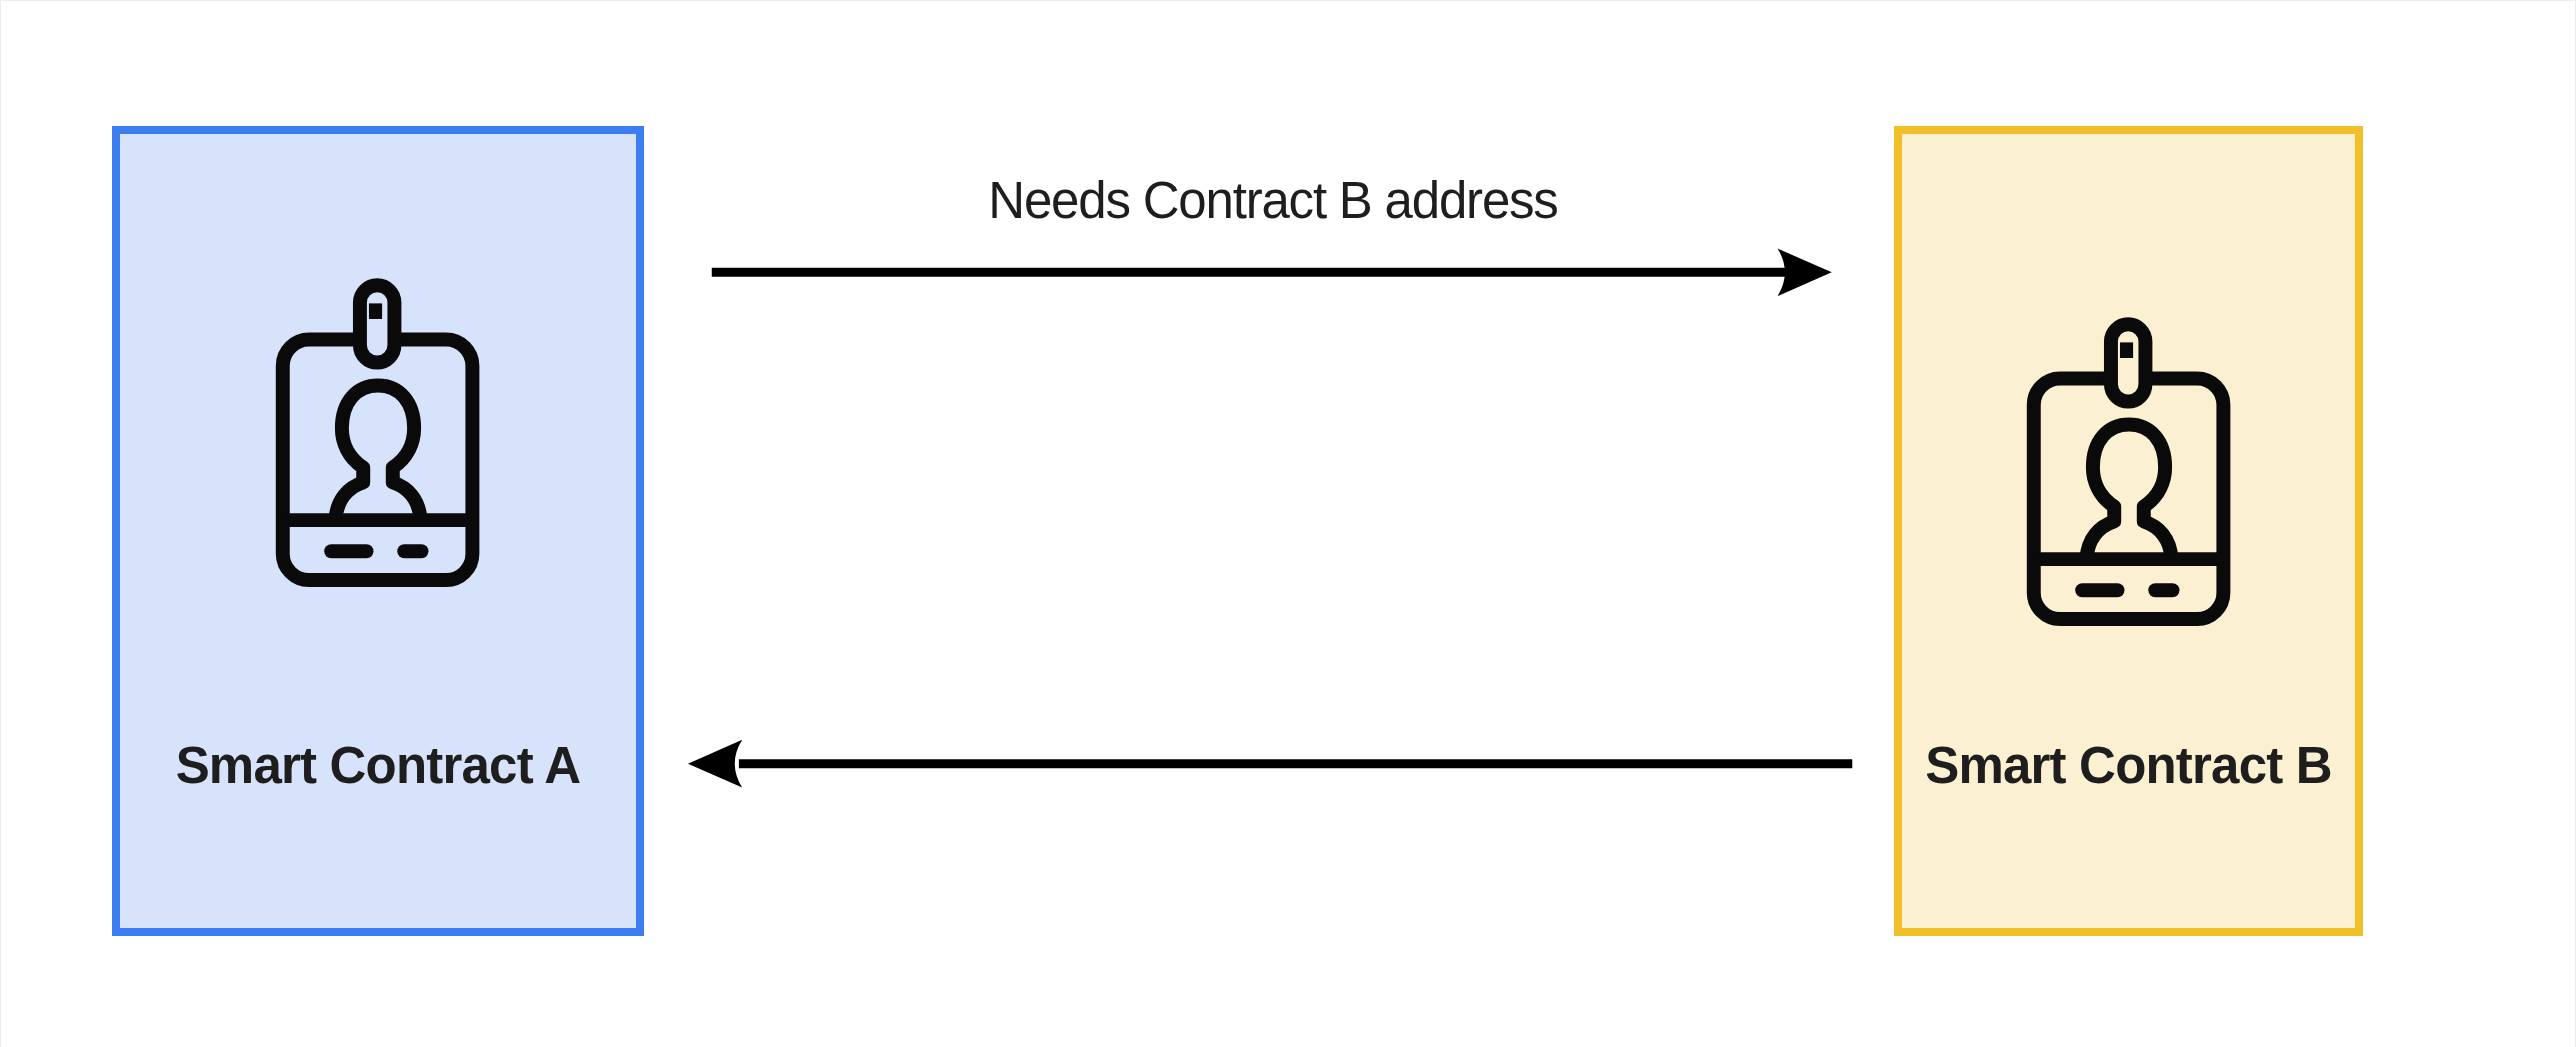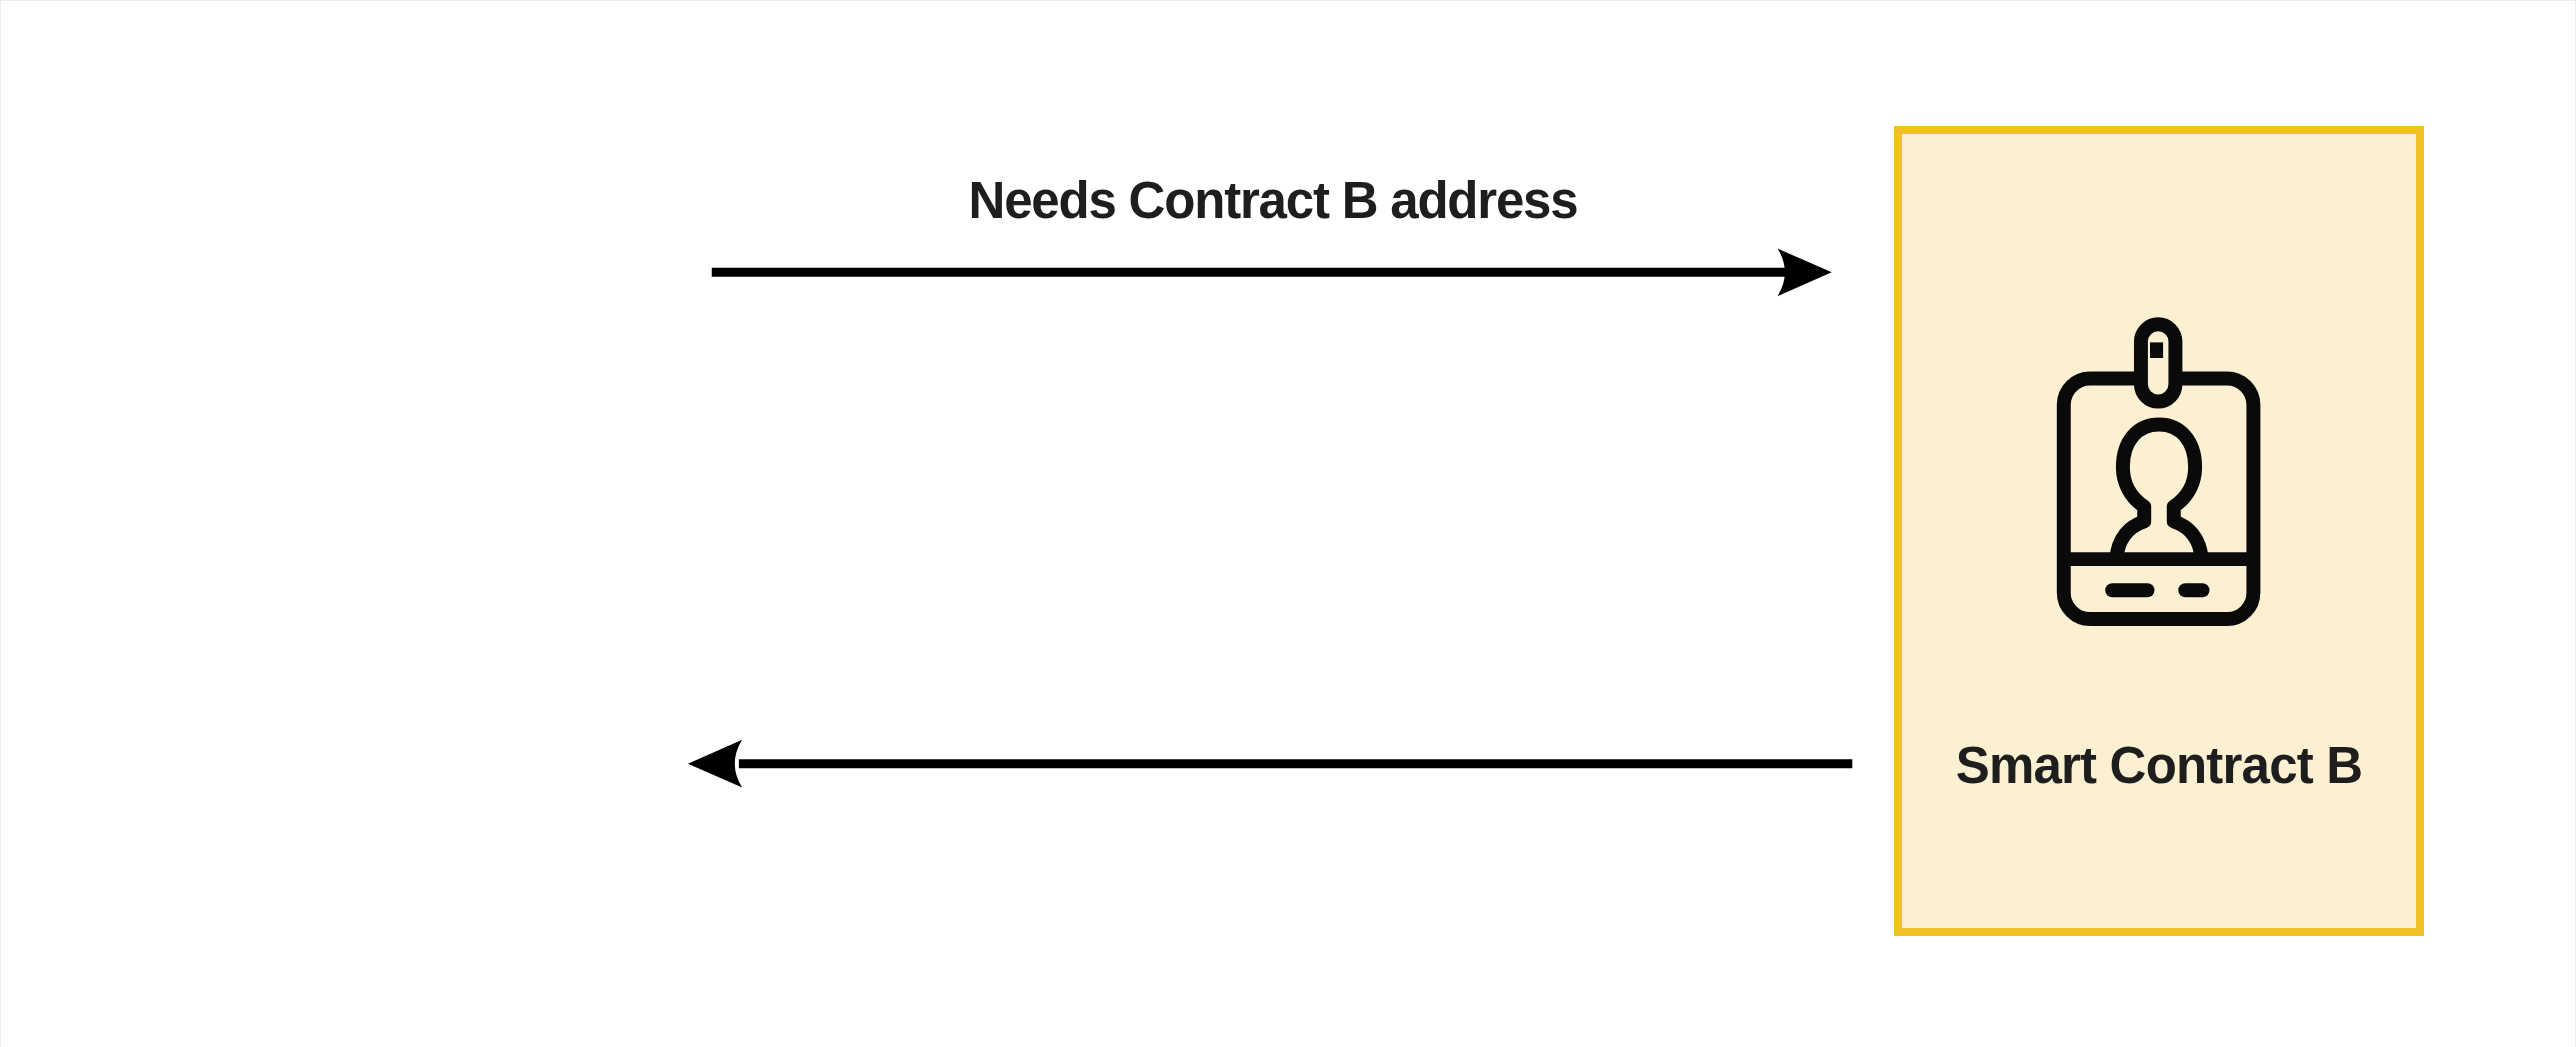--- a/index.html
+++ b/index.html
@@ -24,21 +24,21 @@
     border-style: solid;
     border-width: 8.2px;
   }
   .node-a {
     left: 111px;
     background: var(--node-a-fill, #d7e3fa);
     border-color: var(--node-a-border, #3c7ef2);
   }
   .node-b {
     left: 1893px;
-    width: 530px;
+    width: 469px;
     background: var(--node-b-fill, #fbf1d2);
     border-color: var(--node-b-border, #f1c028);
   }
 
   .badge-icon {
     position: absolute;
     left: 50%;
     transform: translateX(-50%);
     width: 220px;
     height: 323px;
@@ -79,21 +79,21 @@
   }
   .arrows-layer .shaft { stroke: var(--arrow, #000000); stroke-width: 11; }
   .arrows-layer .head  { fill: var(--arrow, #000000); }
 
   
   .edge-label {
     position: absolute;
     width: 822px;
     text-align: center;
     font-size: 51px;
-    font-weight: bold;
+    font-weight: normal;
     letter-spacing: -1.2px;
     line-height: 61px;
     color: var(--text, #1e1e1e);
     white-space: nowrap;
   }
   .edge-label-top    { left: 861px; top: 169px; }
   .edge-label-bottom { left: 869px; top: 836px; }
 </style>
 </head>
 <body>
@@ -106,20 +106,32 @@
       <path class="head" d="M2228 330 L2162 301 Q2180 330 2162 359 Z"></path>
     </g>
     <g>
       <line class="shaft" x1="898" y1="928" x2="2253" y2="928"></line>
       <path class="head" d="M836 928 L902 899 Q884 928 902 957 Z"></path>
     </g>
   </svg>
 
   <div class="edge-label edge-label-top">Needs Contract B address</div>
 
+  <div class="node node-a">
+    <svg class="badge-icon" viewBox="0 0 268 393" aria-hidden="true">
+      <rect class="card" x="18" y="82" width="231" height="293" rx="32"></rect>
+      <path class="bust" d="M82 302 C84 276 98 262 116 256 L116 238 C98 226 90 208 90 190 C90 158 108 138 134 138 C160 138 178 158 178 190 C178 208 170 226 152 238 L152 256 C170 262 184 276 186 302"></path>
+      <line class="sep" x1="11" y1="302" x2="256" y2="302"></line>
+      <line class="dash" x1="77" y1="340" x2="120" y2="340"></line>
+      <line class="dash" x1="166" y1="340" x2="187" y2="340"></line>
+      <rect class="clip" x="112" y="16" width="42" height="94" rx="21"></rect>
+      <rect class="clip-dot" x="123" y="38" width="16" height="19"></rect>
+    </svg>
+    <div class="node-label">Smart Contract A</div>
+  </div>
 
   <div class="node node-b">
     <svg class="badge-icon" viewBox="0 0 268 393" aria-hidden="true">
       <rect class="card" x="18" y="82" width="231" height="293" rx="32"></rect>
       <path class="bust" d="M82 302 C84 276 98 262 116 256 L116 238 C98 226 90 208 90 190 C90 158 108 138 134 138 C160 138 178 158 178 190 C178 208 170 226 152 238 L152 256 C170 262 184 276 186 302"></path>
       <line class="sep" x1="11" y1="302" x2="256" y2="302"></line>
       <line class="dash" x1="77" y1="340" x2="120" y2="340"></line>
       <line class="dash" x1="166" y1="340" x2="187" y2="340"></line>
       <rect class="clip" x="112" y="16" width="42" height="94" rx="21"></rect>
       <rect class="clip-dot" x="123" y="38" width="16" height="19"></rect>

